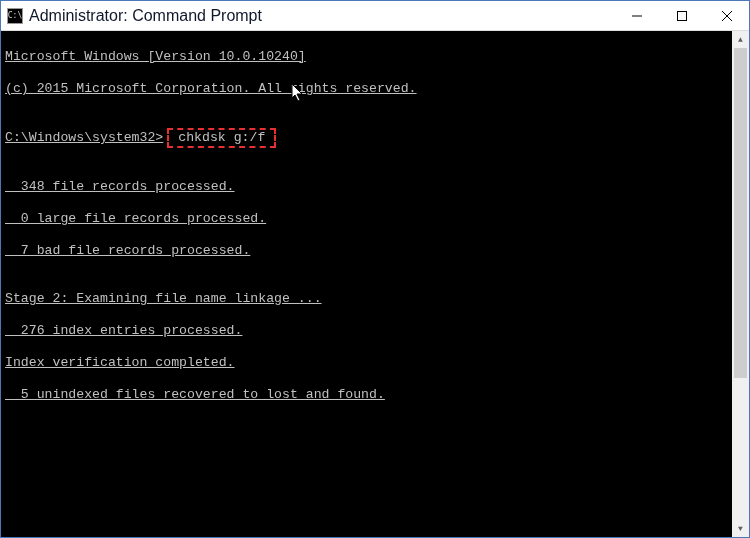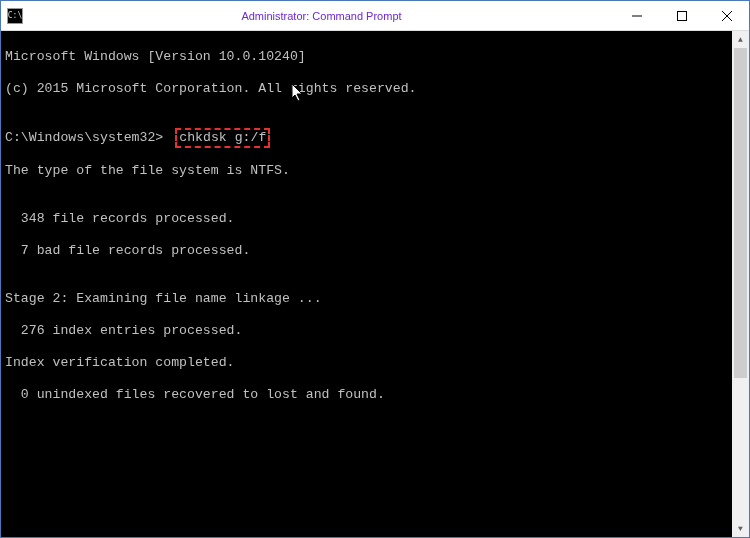--- a/index.html
+++ b/index.html
@@ -36,24 +36,23 @@
     position: relative;
     margin-right: 6px;
     display: flex;
     align-items: center;
     justify-content: center;
     font-size: 8px;
     color: #ccc;
     font-family: monospace;
   }
   .titlebar-title {
-    font-size: 11px;
-    color: #6d28d9;
+    font-size: 16px;
+    color: #0f172a;
     flex: 1;
-    text-align: center;
   }
   .titlebar-buttons {
     display: flex;
     height: 100%;
   }
   .titlebar-btn {
     width: 45px;
     height: 100%;
     display: flex;
     align-items: center;
@@ -87,25 +86,25 @@
   .sb-arrow {
     height: 17px;
     display: flex;
     align-items: center;
     justify-content: center;
     font-size: 8px;
     color: #606060;
   }
   .sb-track { flex: 1; background: #f0f0f0; position: relative; }
   .sb-thumb { position: absolute; left: 2px; right: 2px; top: 0; height: 70%; background: #cdcdcd; }
-  .line { display: block; }
+  .line { display: block; text-decoration: underline; }
   .highlight-box {
     border: 2px dashed #e83030;
-    padding: 0 2px;
-    margin: -1px 12px;
+    padding: 0 9px;
+    margin: -1px 4px;
     display: inline-block;
   }
   .cursor-arrow {
     position: absolute;
     pointer-events: none;
   }
 </style>
 </head>
 <body>
 
@@ -131,29 +130,29 @@
           </svg>
       </div>
     </div>
   </div>
 
   <div class="terminal">
 <span class="line">Microsoft Windows [Version 10.0.10240]</span>
 <span class="line">(c) 2015 Microsoft Corporation. All rights reserved.</span>
 <span class="line"></span>
 <span class="line"><span>C:\Windows\system32&gt;</span><span class="highlight-box">chkdsk g:/f</span></span>
-<span class="line">The type of the file system is NTFS.</span>
 <span class="line"></span>
 <span class="line">  348 file records processed.</span>
+<span class="line">  0 large file records processed.</span>
 <span class="line">  7 bad file records processed.</span>
 <span class="line"></span>
 <span class="line">Stage 2: Examining file name linkage ...</span>
 <span class="line">  276 index entries processed.</span>
 <span class="line">Index verification completed.</span>
-<span class="line">  0 unindexed files recovered to lost and found.</span>
+<span class="line">  5 unindexed files recovered to lost and found.</span>
 <span class="line"></span>
 
 
 
 <span class="line"></span>
 
 
 <span class="line"></span>
 
 

